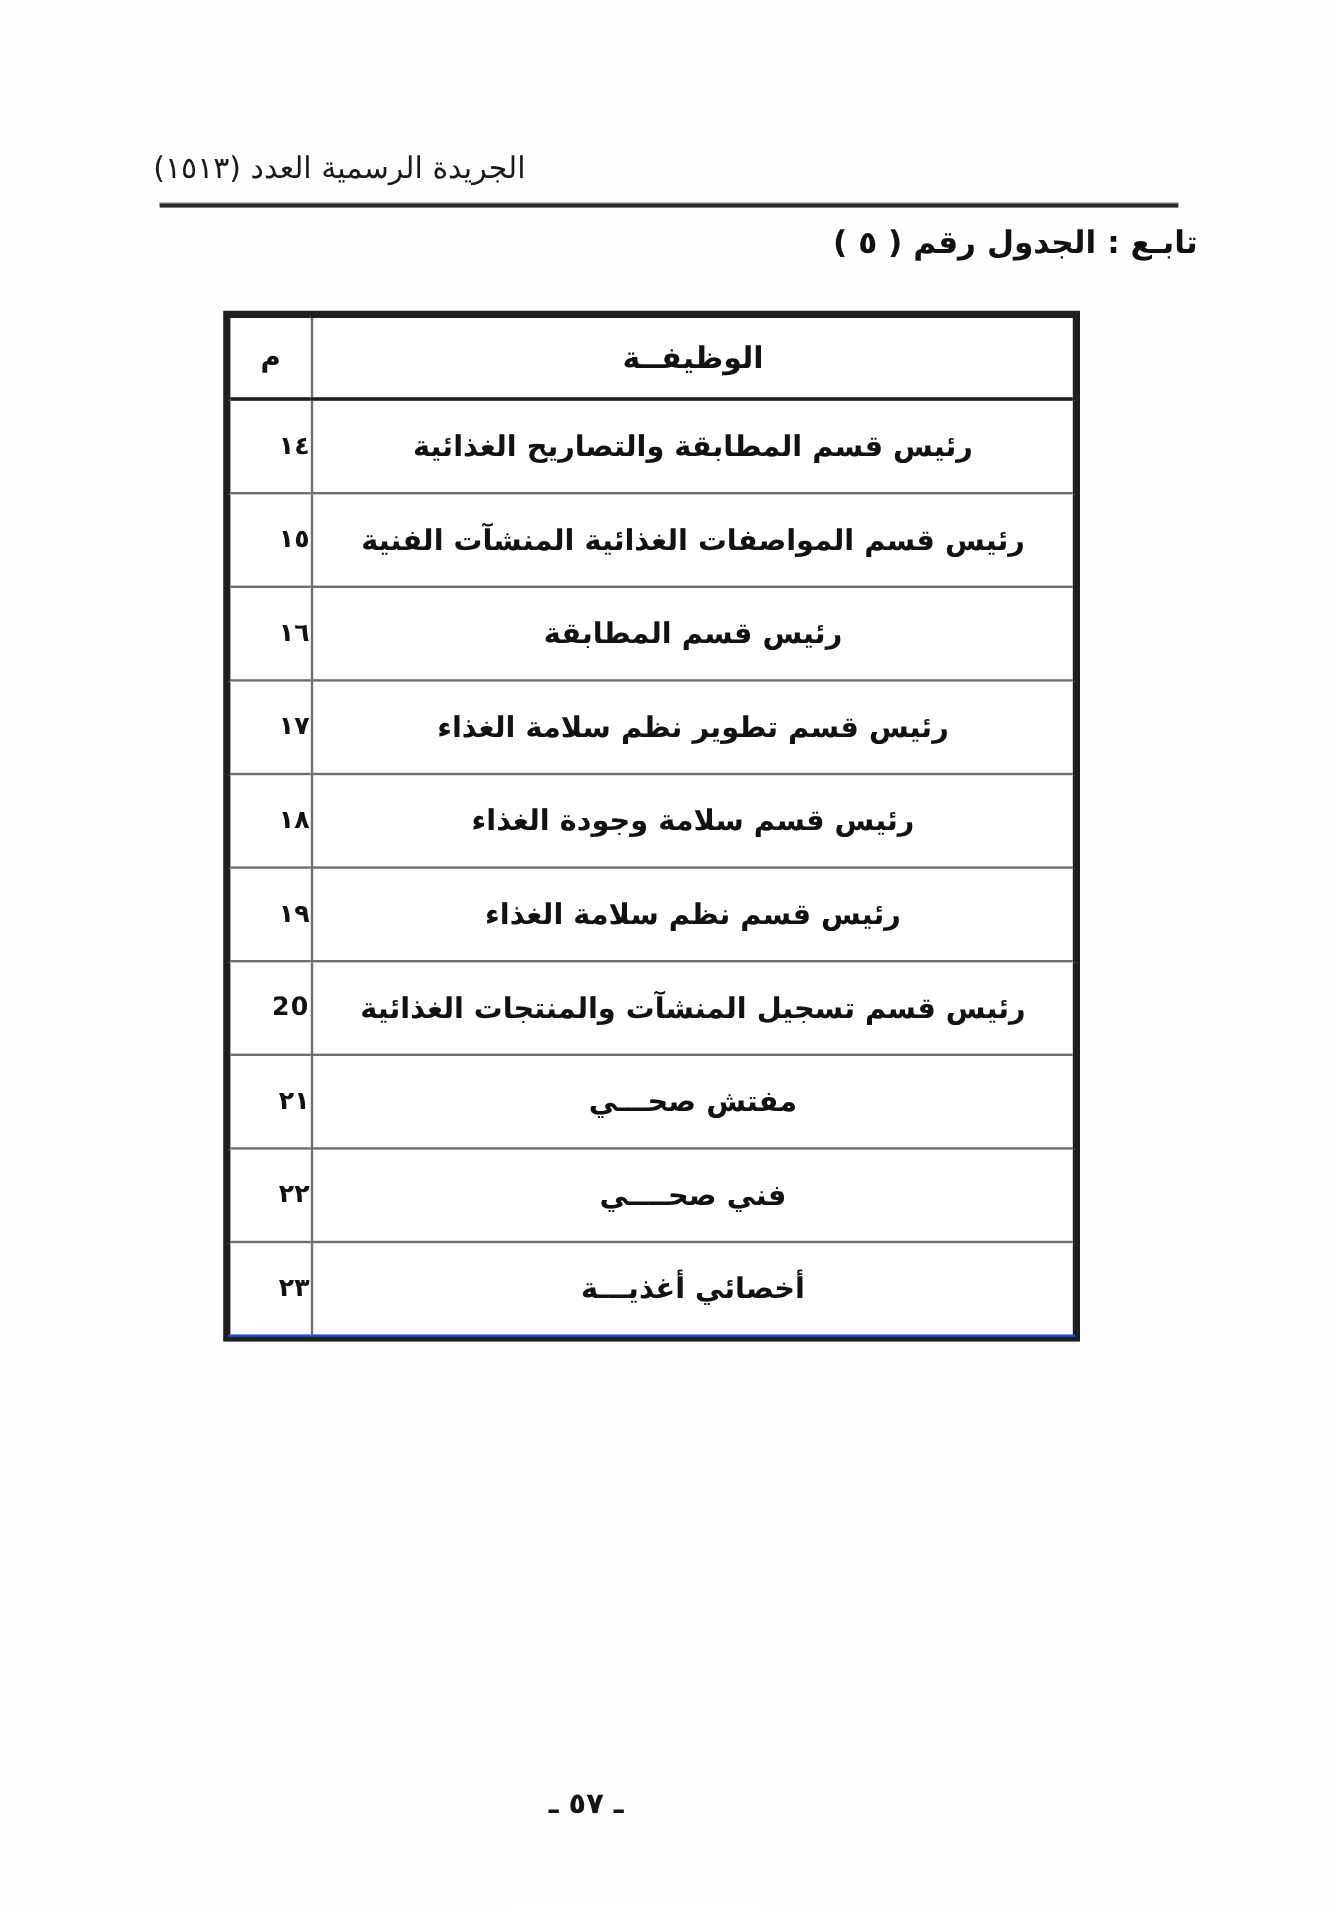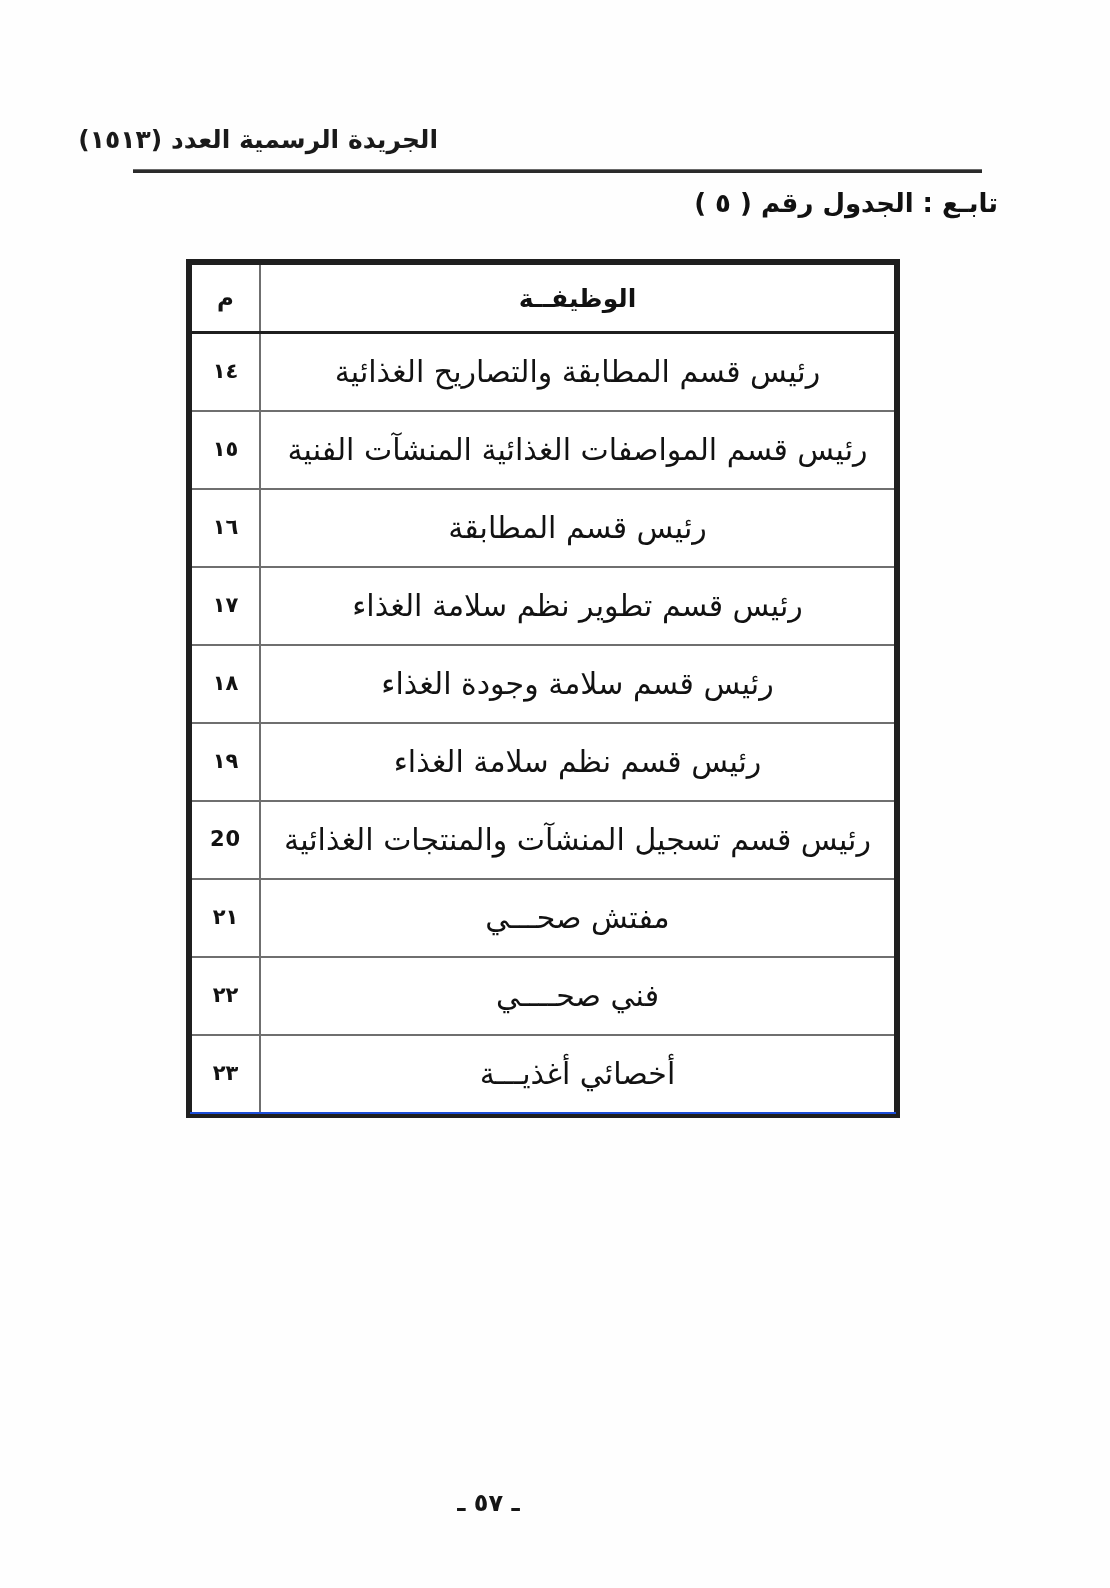--- a/index.html
+++ b/index.html
@@ -26,21 +26,21 @@
   .running-head {
     position: absolute;
     top: 126px;
     right: 672px;
     left: 133px;
     text-align: right;
     direction: rtl;
   }
   .running-head-text {
     font-size: 25px;
-    font-weight: 700;
+    font-weight: 400;
     letter-spacing: 0px;
     color: #1a1a1a;
     white-space: nowrap;
     line-height: 1.1;
   }
   .head-rule {
     position: absolute;
     top: 169px;
     left: 133px;
     width: 849px;
@@ -115,28 +115,29 @@
     font-size: 25px;
     font-weight: 700;
     letter-spacing: 1px;
   }
   table.jobs thead th.num-head {
     font-size: 23px;
     letter-spacing: 0;
   }
   table.jobs tbody td {
     height: 74px;
-    font-size: 30px;
-    font-weight: 400;
+    font-size: 24px;
+    font-weight: 700;
     line-height: 1.2;
   }
   table.jobs tbody td.num-cell {
     font-size: 21px;
     font-weight: 700;
     letter-spacing: 1px;
+    text-align: right;
   }
   table.jobs tbody td.job-cell {
     padding: 0 10px;
   }
 
   
   .page-number {
     position: absolute;
     top: 1489px;
     left: 0;

